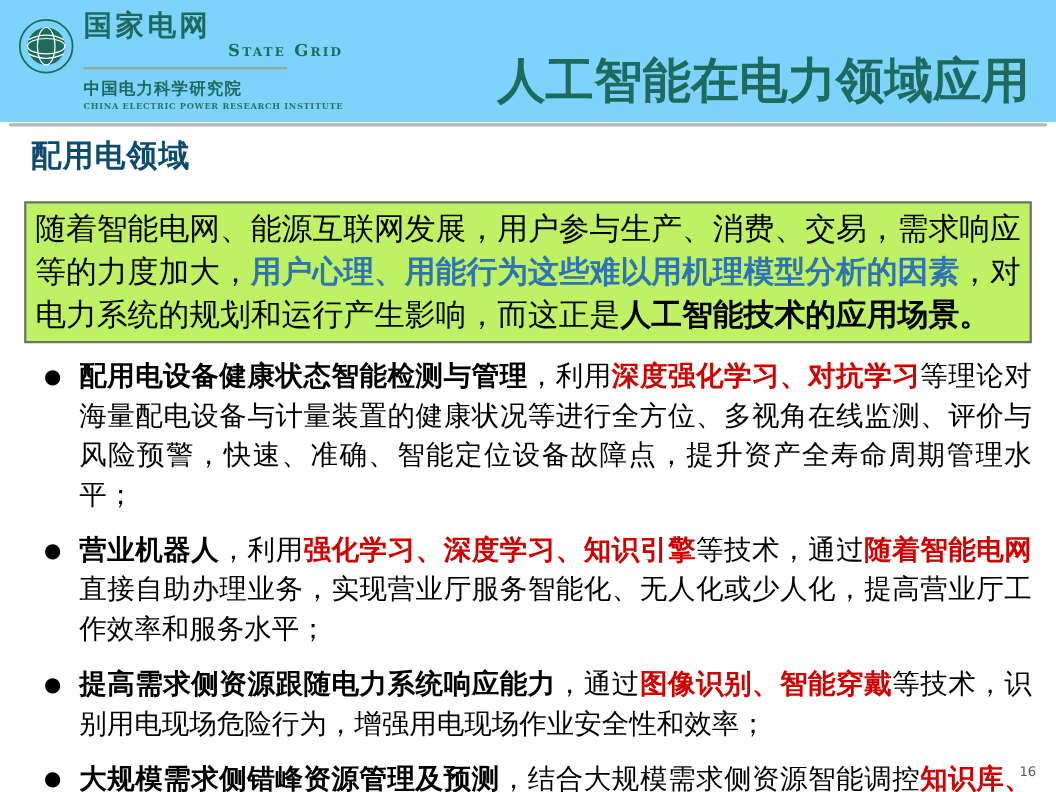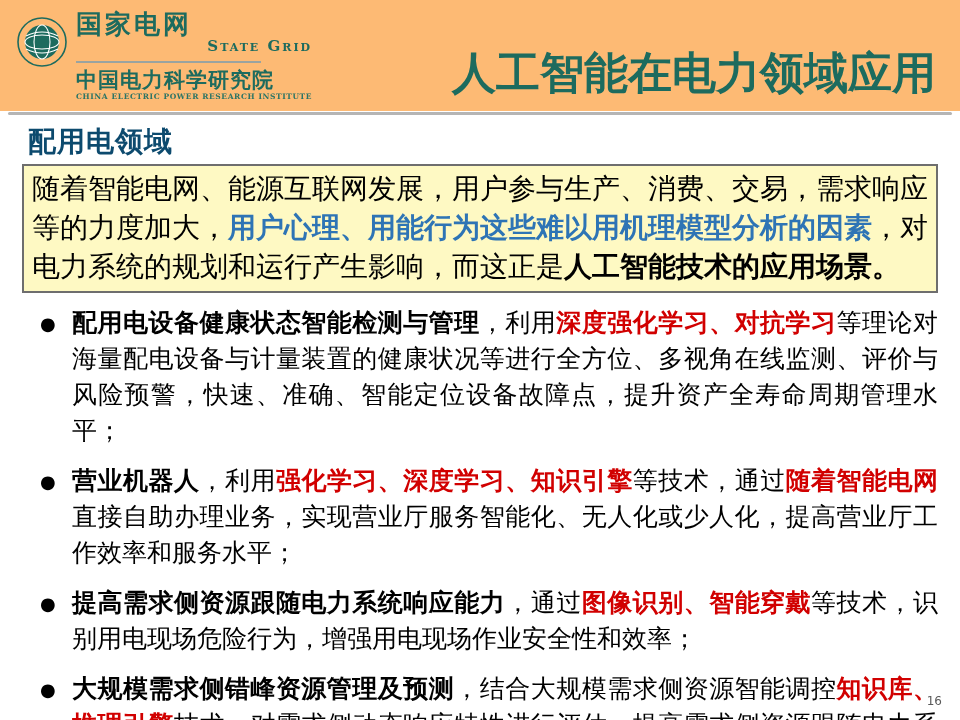--- a/index.html
+++ b/index.html
@@ -4,42 +4,42 @@
 <style>
   * { margin:0; padding:0; box-sizing:border-box; }
   html,body { background:#e9e9e9; }
   .slide {
     position:relative; width:960px; height:720px; margin:0 auto;
     background:#ffffff; overflow:hidden;
     font-family:"DejaVu Sans","Liberation Sans",sans-serif;
     color:#111;
   }
   
-  .hdr { position:absolute; top:0; left:0; width:100%; height:111px; background:#fdba74; }
+  .hdr { position:absolute; top:0; left:0; width:100%; height:111px; background:#7dd3fc; }
   .logo-block { position:absolute; top:10px; left:16px; display:flex; align-items:flex-start; }
   .logo-emblem { width:52px; height:52px; margin-top:6px; }
   .logo-text { margin-left:8px; }
   .logo-zh { font-size:26px; font-weight:bold; color:#1d6b5e; letter-spacing:3px; line-height:28px; }
   .logo-en { font-size:15px; font-weight:bold; color:#1d6b5e; font-variant:small-caps;
              font-family:"DejaVu Serif","Liberation Serif",serif; letter-spacing:2px; line-height:17px;text-align:right; }
   .logo-divider { width:185px; height:2px; background:#9aa3a0; margin:6px 0 5px 0; }
-  .inst-zh { font-size:21px; font-weight:bold; color:#1d6b5e; letter-spacing:1px; line-height:24px; }
+  .inst-zh { font-size:15px; font-weight:bold; color:#1d6b5e; letter-spacing:1px; line-height:24px; }
   .inst-en { font-size:7.5px; font-weight:bold; color:#2a7465; letter-spacing:0.6px; line-height:10px;
              font-family:"DejaVu Serif","Liberation Serif",serif;text-align:center; }
   .slide-title {
     position:absolute; top:44px; right:24px;
     font-size:44px; font-weight:bold; color:#1d6b5e; letter-spacing:0px; white-space:nowrap;
   }
   .hdr-rule { position:absolute; top:112px; left:8px; right:8px; height:3px;
               background:#b5b5b5; border-radius:2px; }
   
   .content { position:absolute; top:122px; left:28px; right:22px; }
   .section-title { font-size:28px; font-weight:bold; color:#0c4a6e; line-height:40px; letter-spacing:1px; }
   .intro-box {
-    margin-top:2px; margin-left:-6px; border:2px solid #6e6e6e; background:#fef9c3;
+    margin-top:21px; margin-left:-6px; border:2px solid #6e6e6e; background:#bef264;
     padding:3px 8px 5px 8px; font-size:28px; line-height:39px; color:#000;
     text-align:justify;
   }
   .bullets { list-style:none; margin-top:12px; }
   .bullets li {
     position:relative; padding-left:44px; font-size:25px; line-height:36px;
     margin-bottom:14px; color:#000; text-align:justify;
   }
   .bullets li .dot {
     position:absolute; left:12px; top:1px; font-size:18px; color:#000;

